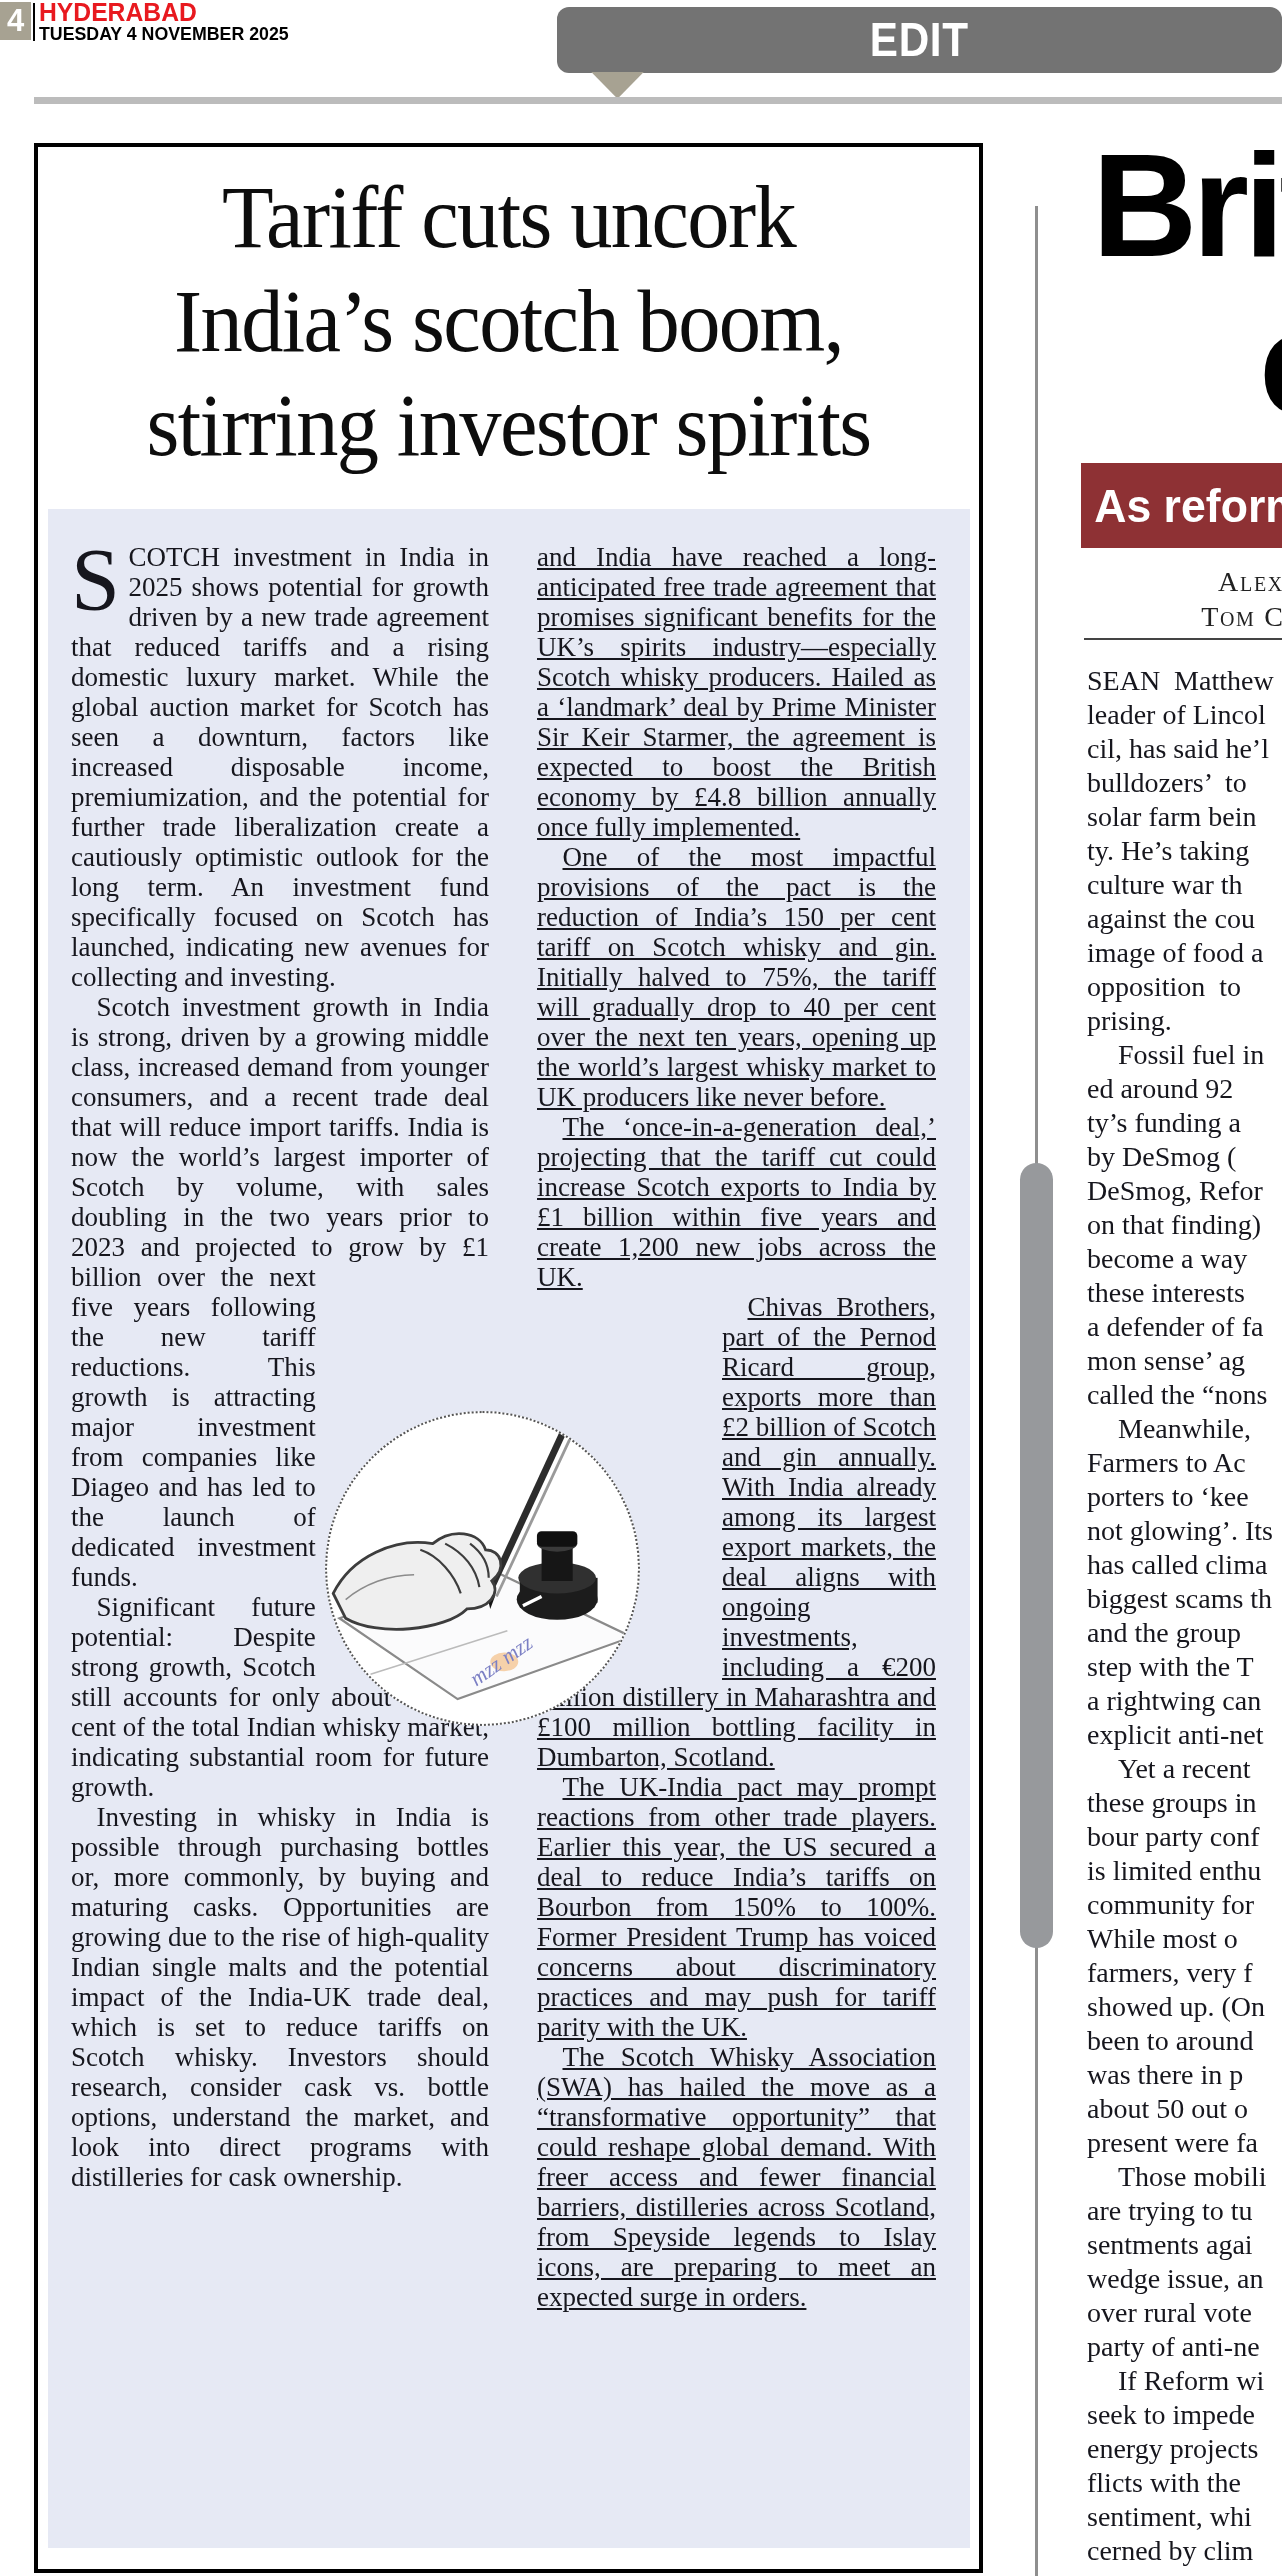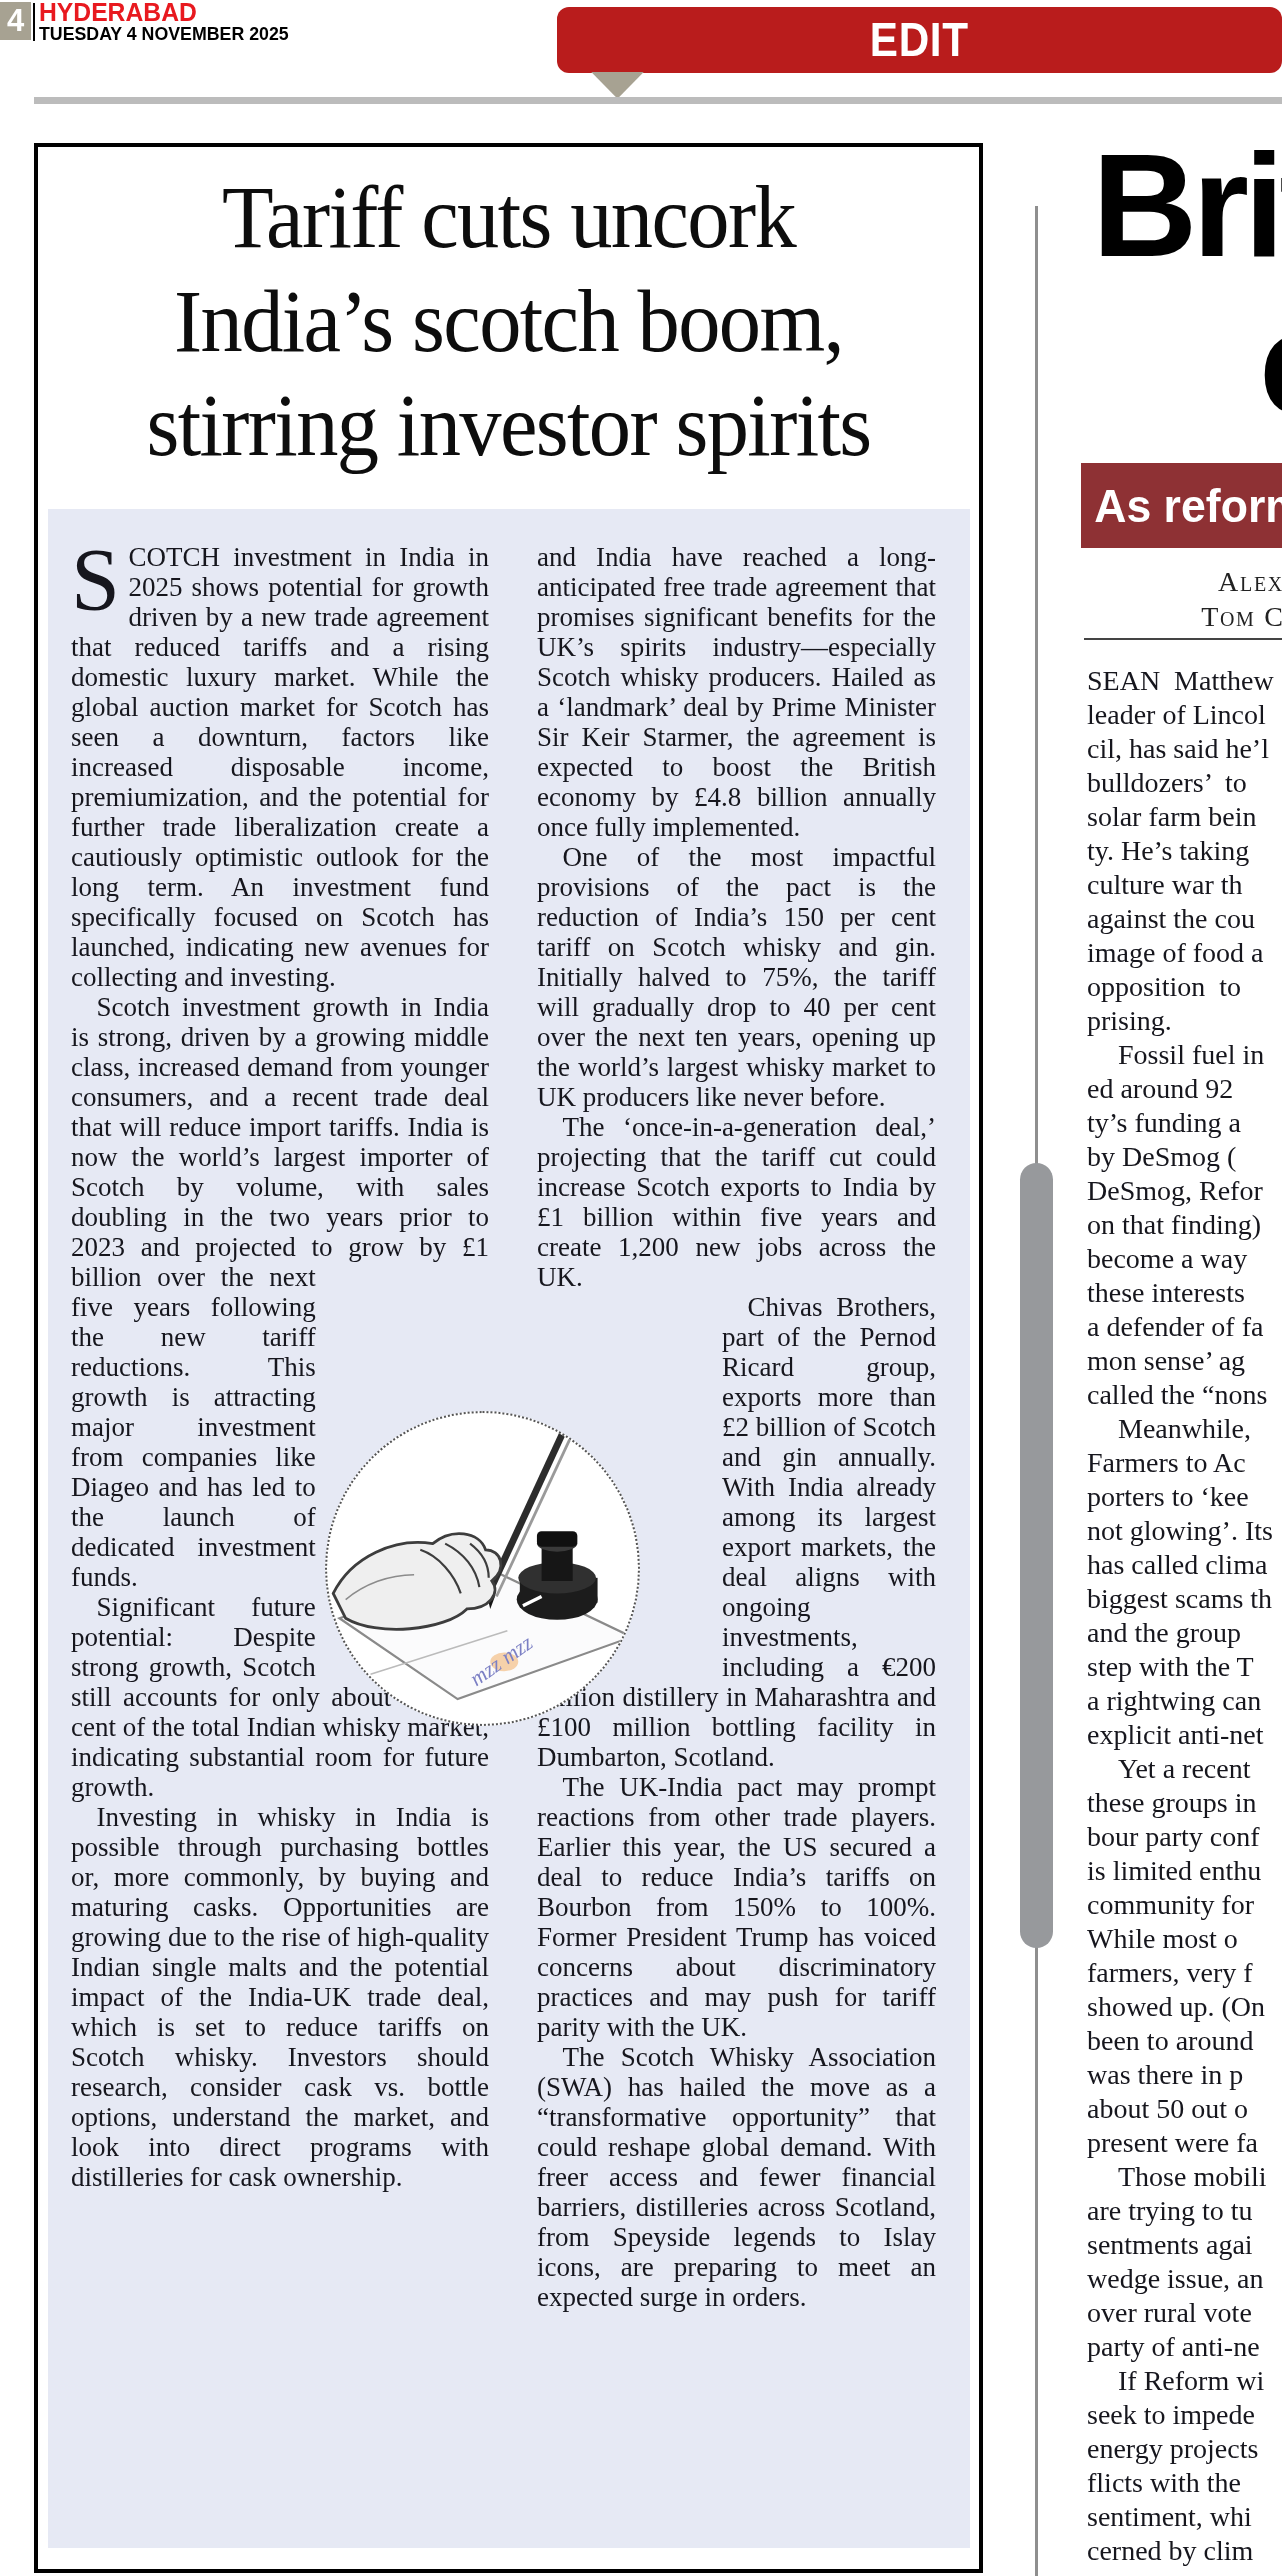--- a/index.html
+++ b/index.html
@@ -8,37 +8,37 @@
 
   
   .pagenum-box{position:absolute;left:0;top:1.7px;width:31px;height:38px;background:#a7a292;
     display:flex;align-items:center;justify-content:center;}
   .pagenum{font-family:"Liberation Sans",sans-serif;font-weight:bold;font-size:31px;color:#fff;}
   .hdr-sep{position:absolute;left:33px;top:2.5px;width:1.7px;height:38px;background:#000;}
   .city{position:absolute;left:39px;top:-3.4px;font-family:"Liberation Sans",sans-serif;
     font-weight:bold;font-size:26px;color:#e8191f;transform:scaleX(.95);transform-origin:left;}
   .date{position:absolute;left:39px;top:23px;font-family:"Liberation Sans",sans-serif;
     font-weight:bold;font-size:18.7px;color:#000;transform:scaleX(.95);transform-origin:left;}
-  .edit-tab{position:absolute;left:557px;top:6.8px;width:725px;height:66px;background:#b91c1c;
+  .edit-tab{position:absolute;left:557px;top:6.8px;width:725px;height:66px;background:#737373;
     border-radius:12px;display:flex;align-items:center;justify-content:center;}
   .edit-tab-pointer{position:absolute;left:34px;top:65px;width:53px;height:27px;background:#a7a292;
     clip-path:polygon(0 0,100% 0,50% 100%);}
   .edit-label{font-family:"Liberation Sans",sans-serif;font-weight:bold;font-size:48px;color:#fff;
     letter-spacing:0.8px;transform:scaleX(.88);}
   .top-rule{position:absolute;left:34px;top:97px;width:1248px;height:6.8px;background:#bcbcbc;}
 
   
   .article-box{position:absolute;left:34px;top:143px;width:949px;height:2430px;
     border:4.2px solid #000;background:#fff;box-sizing:border-box;}
   .lavender{position:absolute;left:48px;top:509px;width:922px;height:2039px;background:#e6e9f4;}
   .headline{position:absolute;left:34px;top:166px;width:949px;text-align:center;
     font-size:88px;line-height:104px;letter-spacing:-1.7px;color:#0d0d0d;transform:scaleX(.96);}
   .col{position:absolute;top:542px;text-align:justify;font-size:27px;line-height:30px;color:#16161d;}
   .col1{left:71px;width:418px;}
-  .col2{left:537px;width:399px;}
+  .col2{left:537px;width:399px;text-decoration:underline;}
   .body-p{margin:0;}
   .body-p + .body-p{text-indent:25.5px;}
   .dropcap{float:left;font-size:88px;line-height:70px;padding:3.4px 8.5px 0 0;color:#16161d;}
   .cutout-right{float:right;width:163px;height:384px;margin:5.1px 0 3.4px 10.2px;}
   .cutout-left{float:left;width:173px;height:380px;margin:5.1px 12px 3.4px 0;}
 
   
   .illo{position:absolute;left:325px;top:1411px;width:311px;height:311px;border-radius:50%;
     border:2.5px dotted #555;background:#fff;z-index:3;overflow:hidden;}
   .illo svg{width:100%;height:100%;display:block;}

